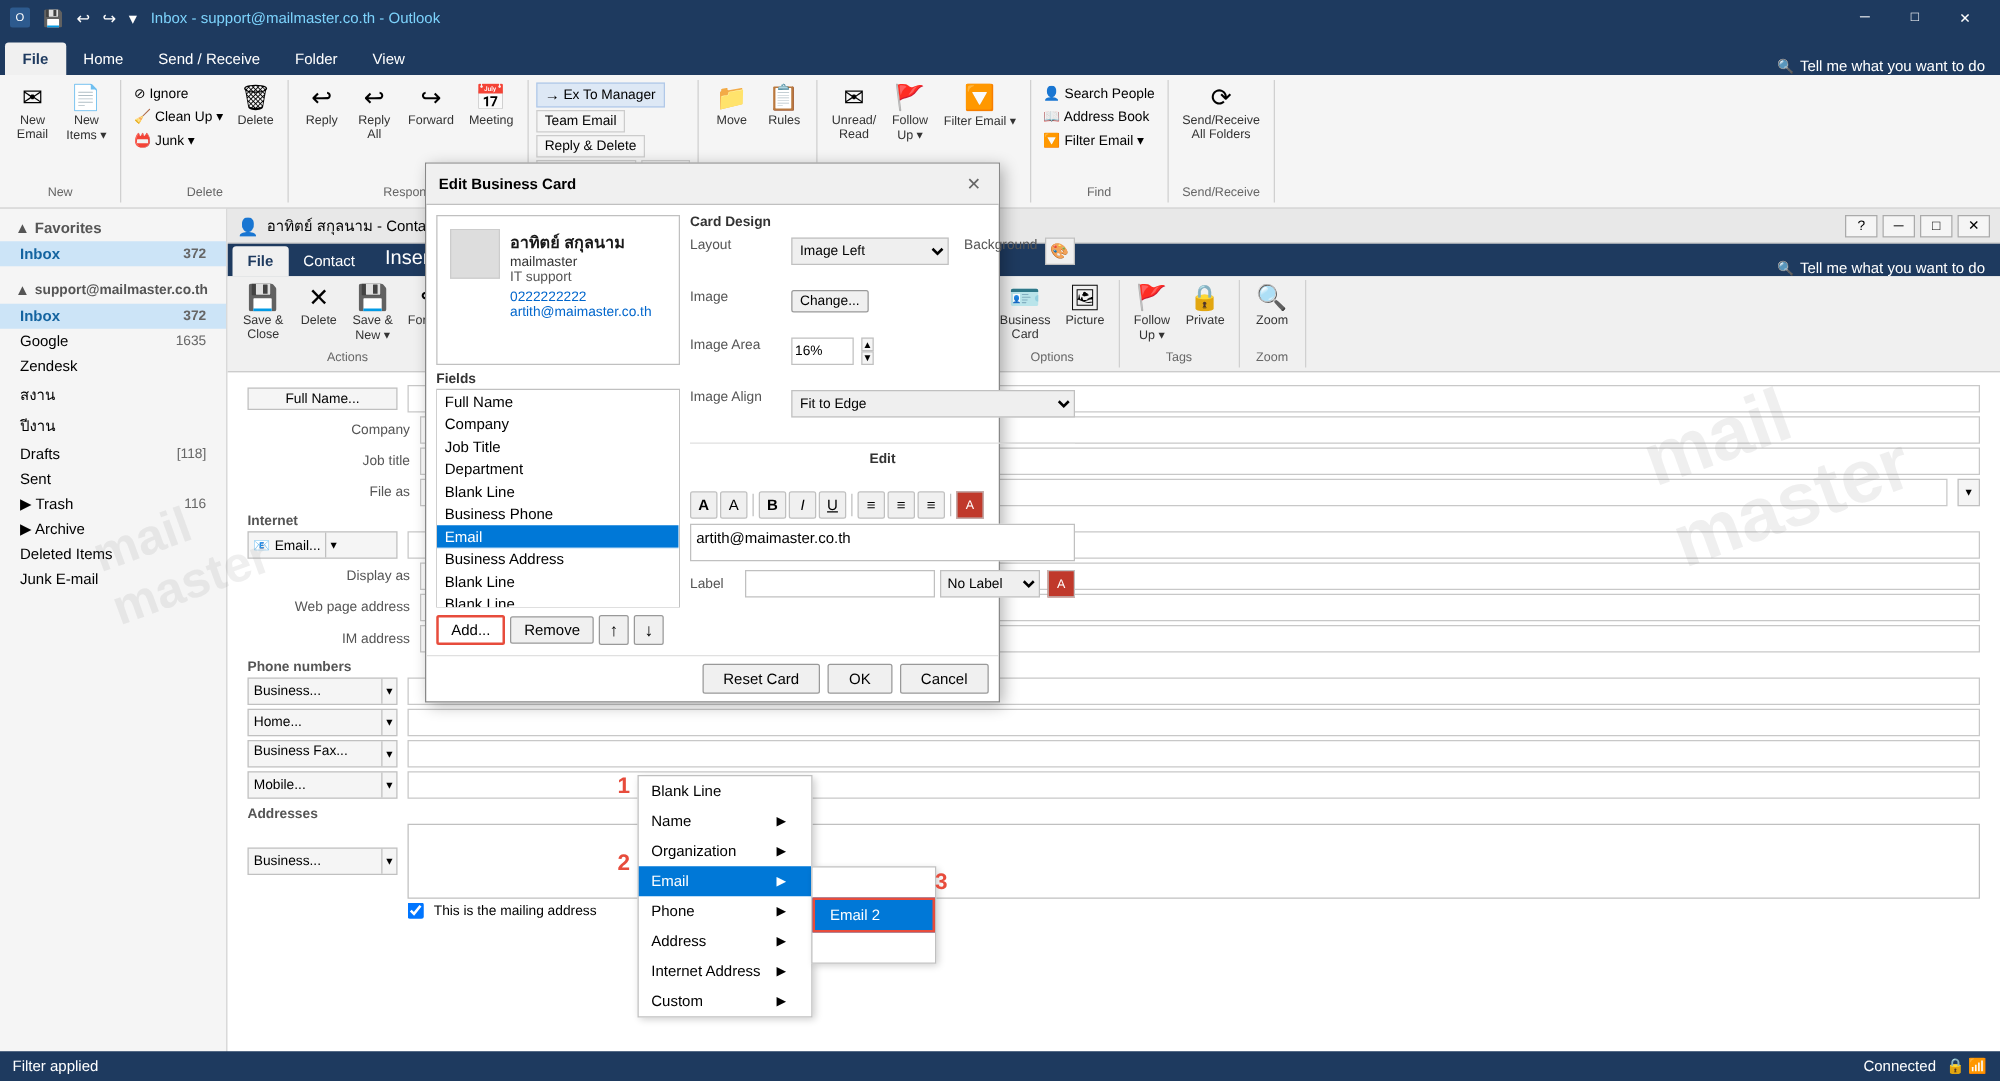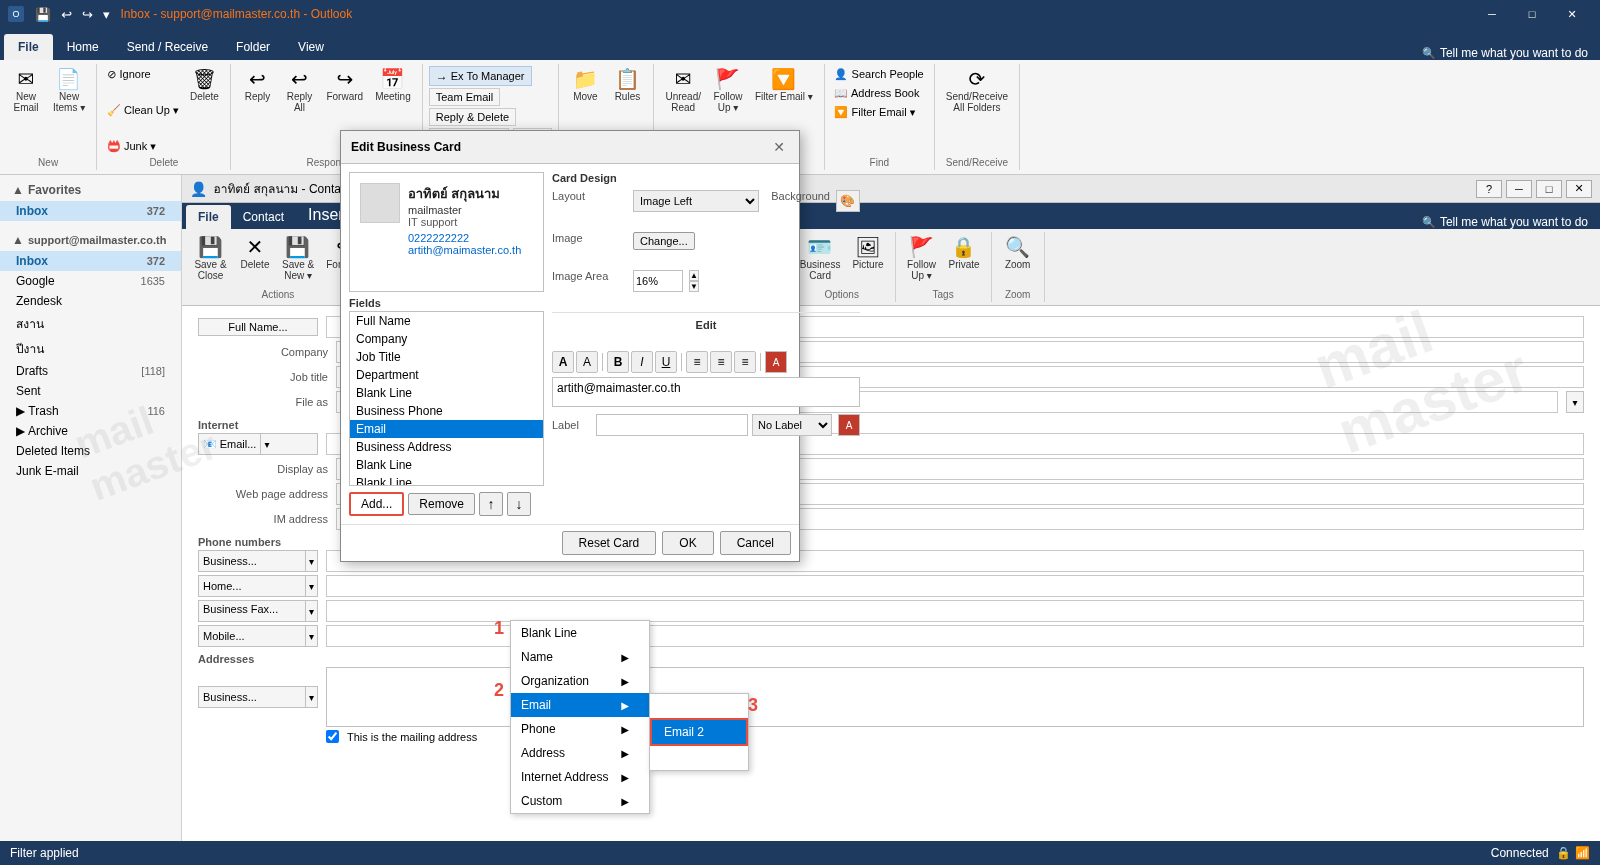--- a/index.html
+++ b/index.html
@@ -365,21 +365,21 @@
 
 <div class="title-bar">
   <div class="title-bar-left">
     <div class="title-icon">O</div>
     <div class="quick-access" style="background:transparent;padding:0;">
       <span class="qa-btn">💾</span>
       <span class="qa-btn">↩</span>
       <span class="qa-btn">↪</span>
       <span class="qa-btn">▾</span>
     </div>
-    <span style="font-size:12px;color:#f97316;">Inbox - support@mailmaster.co.th - Outlook</span>
+    <span style="font-size:12px;color:#7dd3fc;">Inbox - support@mailmaster.co.th - Outlook</span>
   </div>
   <div class="title-bar-controls">
     <div class="title-ctrl">─</div>
     <div class="title-ctrl">□</div>
     <div class="title-ctrl close">✕</div>
   </div>
 </div>
 
 <div class="ribbon-tabs" style="background:#1e3a5f;">
   <div class="ribbon-tab active">File</div>
@@ -404,21 +404,21 @@
       <div class="ribbon-btn">
         <span class="btn-icon">📄</span>
         <span class="btn-label">New<br>Items ▾</span>
       </div>
     </div>
     <span class="ribbon-group-label">New</span>
   </div>
 
   <div class="ribbon-group">
     <div class="ribbon-btns">
-      <div style="display:flex;flex-direction:column;gap:19px;">
+      <div style="display:flex;flex-direction:column;gap:2px;">
         <div class="ribbon-btn-small">⊘ Ignore</div>
         <div class="ribbon-btn-small">🧹 Clean Up ▾</div>
         <div class="ribbon-btn-small">📛 Junk ▾</div>
       </div>
       <div class="ribbon-btn">
         <span class="btn-icon">🗑</span>
         <span class="btn-label">Delete</span>
       </div>
     </div>
     <span class="ribbon-group-label">Delete</span>
@@ -865,20 +865,26 @@
 
       <div class="design-row">
         <span class="design-row-label">Image Area</span>
         <input type="text" style="width: 50px; height: 22px; border: 1px solid rgb(192, 192, 192); padding: 2px; font-size: 11px;" value="16%">
         <div style="display:flex;flex-direction:column;">
           <button style="height:11px;border:1px solid #c0c0c0;background:#f5f5f5;cursor:pointer;font-size:8px;line-height:1;">▲</button>
           <button style="height:11px;border:1px solid #c0c0c0;background:#f5f5f5;cursor:pointer;font-size:8px;line-height:1;">▼</button>
         </div>
       </div>
 
+      <div class="design-row">
+        <span class="design-row-label">Image Align</span>
+        <select class="design-select">
+          <option>Fit to Edge</option>
+        </select>
+      </div>
 
       <div class="edit-section">
         <div class="edit-label">Edit</div>
         <div class="edit-toolbar">
           <div class="edit-tool-btn" style="font-weight:bold;">A</div>
           <div class="edit-tool-btn">A</div>
           <div style="width:1px;height:18px;background:#c0c0c0;margin:0 2px;"></div>
           <div class="edit-tool-btn" style="font-weight:bold;">B</div>
           <div class="edit-tool-btn" style="font-style:italic;">I</div>
           <div class="edit-tool-btn" style="text-decoration:underline;">U</div>

